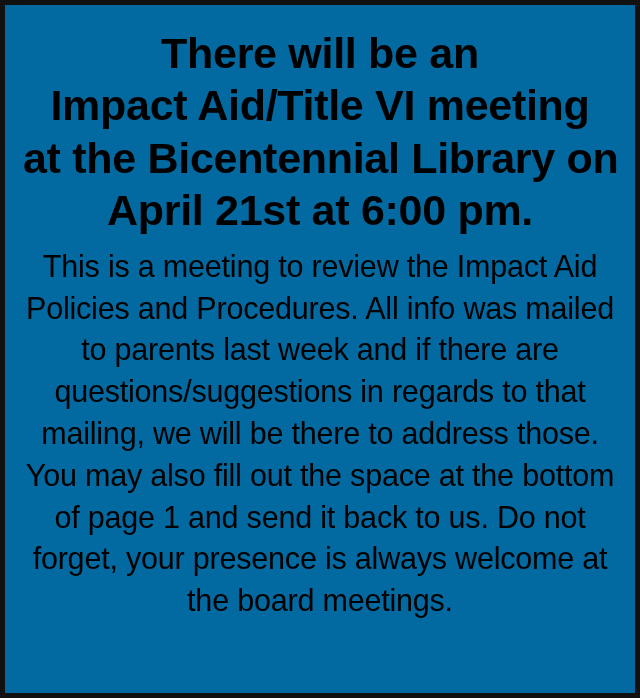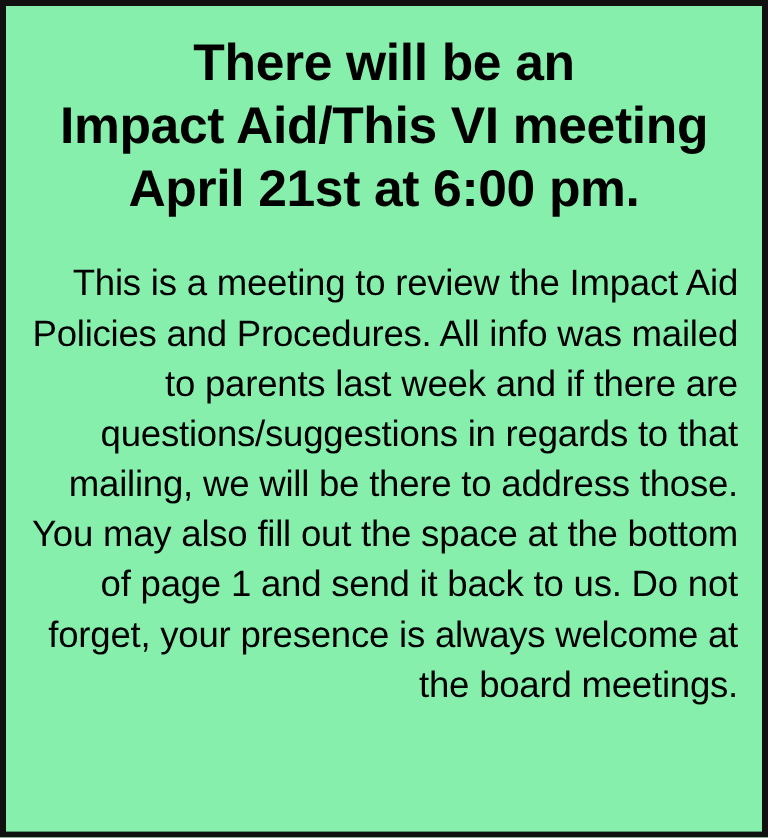--- a/index.html
+++ b/index.html
@@ -11,55 +11,56 @@
     height: 698px;
     background: #ffffff;
     font-family: "Liberation Sans", sans-serif;
     overflow: hidden;
   }
   .notice {
     box-sizing: border-box;
     width: 640px;
     height: 698px;
     border: 5px solid #111111;
-    background: #86efac;
+    background: #0369a1;
     padding: 18px 16px 10px 16px;
     display: flex;
     flex-direction: column;
   }
   .headline {
     text-align: center;
     font-weight: bold;
     font-size: 43px;
     line-height: 1.22;
     color: #000000;
     letter-spacing: -0.3px;
     margin: 4px 0 0 0;
     padding: 0 2px;
   }
   .headline .hl-line {
     display: block;
     white-space: nowrap;
   }
   .body-copy {
-    margin-top: 32px;
+    margin-top: 9px;
     font-size: 30.5px;
     line-height: 1.37;
     color: #000000;
-    text-align: right;
+    text-align: center;
     letter-spacing: -0.2px;
     padding: 0 4px 0 4px;
   }
 </style>
 </head>
 <body>
 
 <div class="notice">
 
   <div class="headline">
     <span class="hl-line">There will be an</span>
-    <span class="hl-line">Impact Aid/This VI meeting</span>
+    <span class="hl-line">Impact Aid/Title VI meeting</span>
+    <span class="hl-line">at the Bicentennial Library on</span>
     <span class="hl-line">April 21st at 6:00 pm.</span>
   </div>
 
   <div class="body-copy">This is a meeting to review the Impact Aid Policies and Procedures. All info was mailed to parents last week and if there are questions/suggestions in regards to that mailing, we will be there to address those. You may also fill out the space at the bottom of page 1 and send it back to us. Do not forget, your presence is always welcome at the board meetings.</div>
 
 </div>
 
 </body></html>

